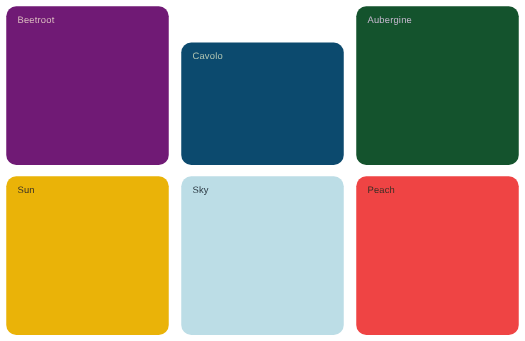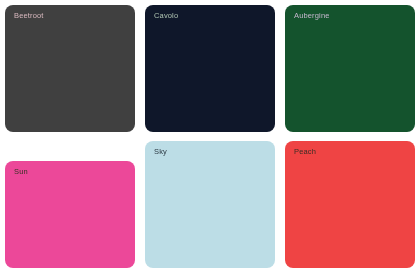--- a/index.html
+++ b/index.html
@@ -39,33 +39,33 @@
     letter-spacing: 0.15px;
     font-family: "Liberation Sans", sans-serif;
     white-space: nowrap;
   }
 </style>
 </head>
 <body style="background-color: rgb(255, 255, 255);">
 
 <div id="palette-grid" style="background-color: rgb(255, 255, 255);">
 
-  <div class="swatch" style="background-color: #404040; border-radius: 8px;">
+  <div class="swatch" style="background-color: #701a75; border-radius: 8px;">
     <span class="swatch-label" style="color: rgb(217, 185, 191);">Beetroot</span>
   </div>
 
-  <div class="swatch" style="background-color: #0f172a; border-radius: 8px;">
+  <div class="swatch" style="background-color: #0c4a6e; border-radius: 8px; margin-top: 29px;">
     <span class="swatch-label" style="color: rgb(175, 196, 178);">Cavolo</span>
   </div>
 
   <div class="swatch" style="background-color: #14532d; border-radius: 8px;">
     <span class="swatch-label" style="color: rgb(195, 182, 204);">Aubergine</span>
   </div>
 
-  <div class="swatch" style="background-color: #ec4899; border-radius: 8px; margin-top: 20px;">
+  <div class="swatch" style="background-color: #eab308; border-radius: 8px;">
     <span class="swatch-label" style="color: rgb(58, 50, 38);">Sun</span>
   </div>
 
   <div class="swatch" style="background-color: rgb(188, 221, 230); border-radius: 8px;">
     <span class="swatch-label" style="color: rgb(44, 58, 68);">Sky</span>
   </div>
 
   <div class="swatch" style="background-color: #ef4444; border-radius: 8px;">
     <span class="swatch-label" style="color: rgb(59, 46, 37);">Peach</span>
   </div>

